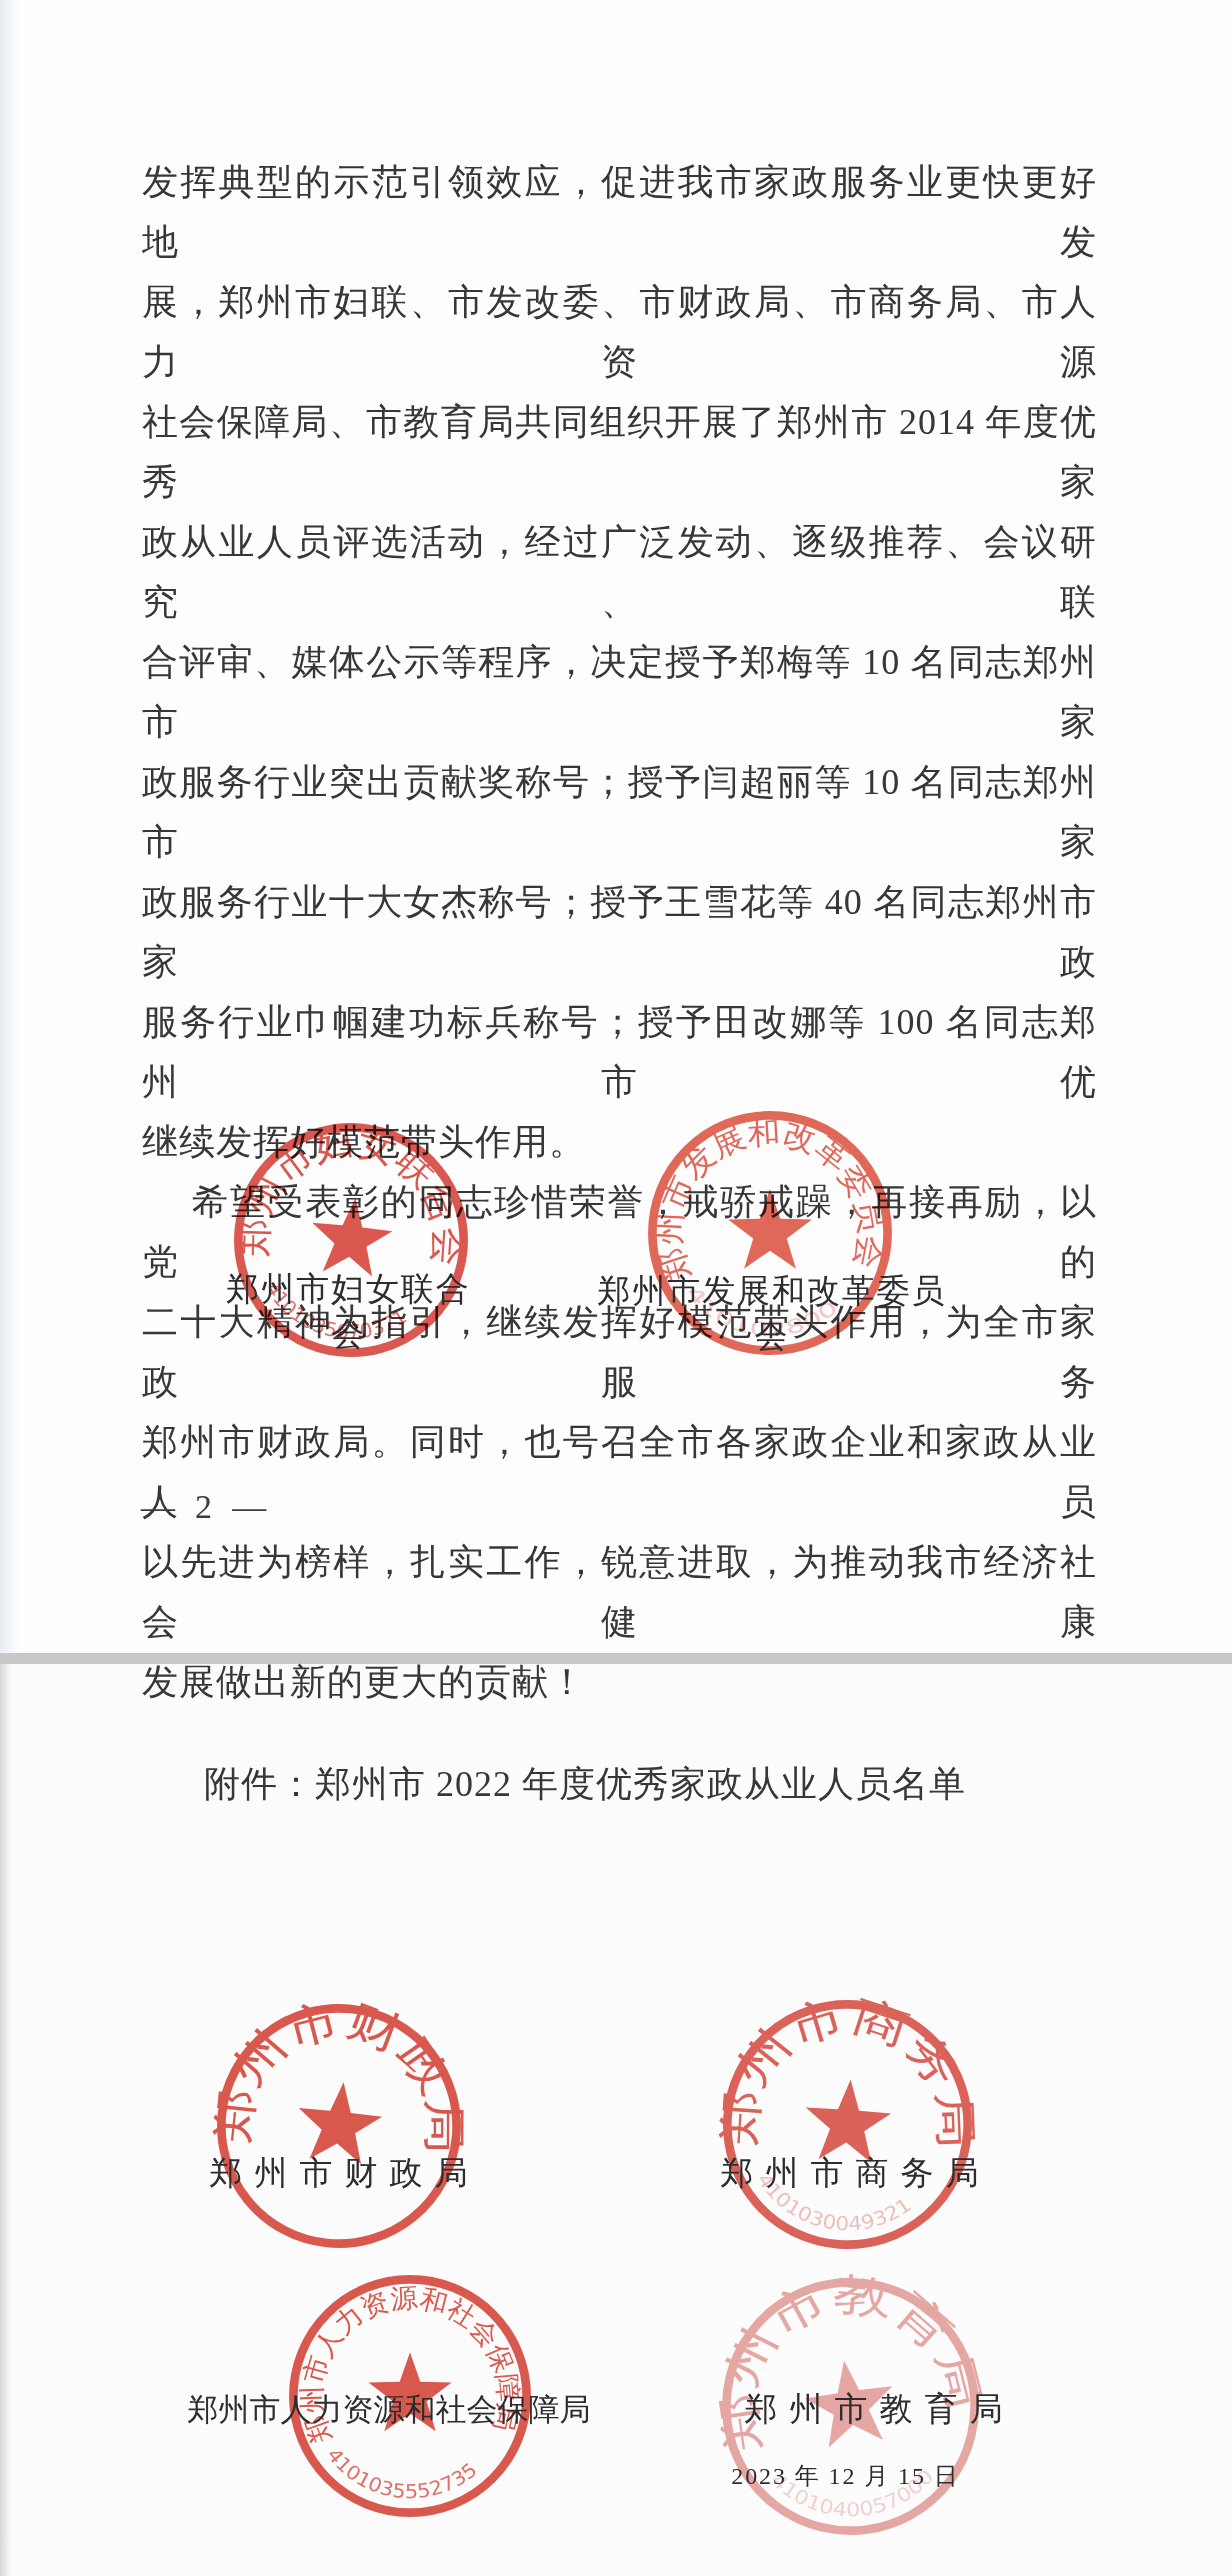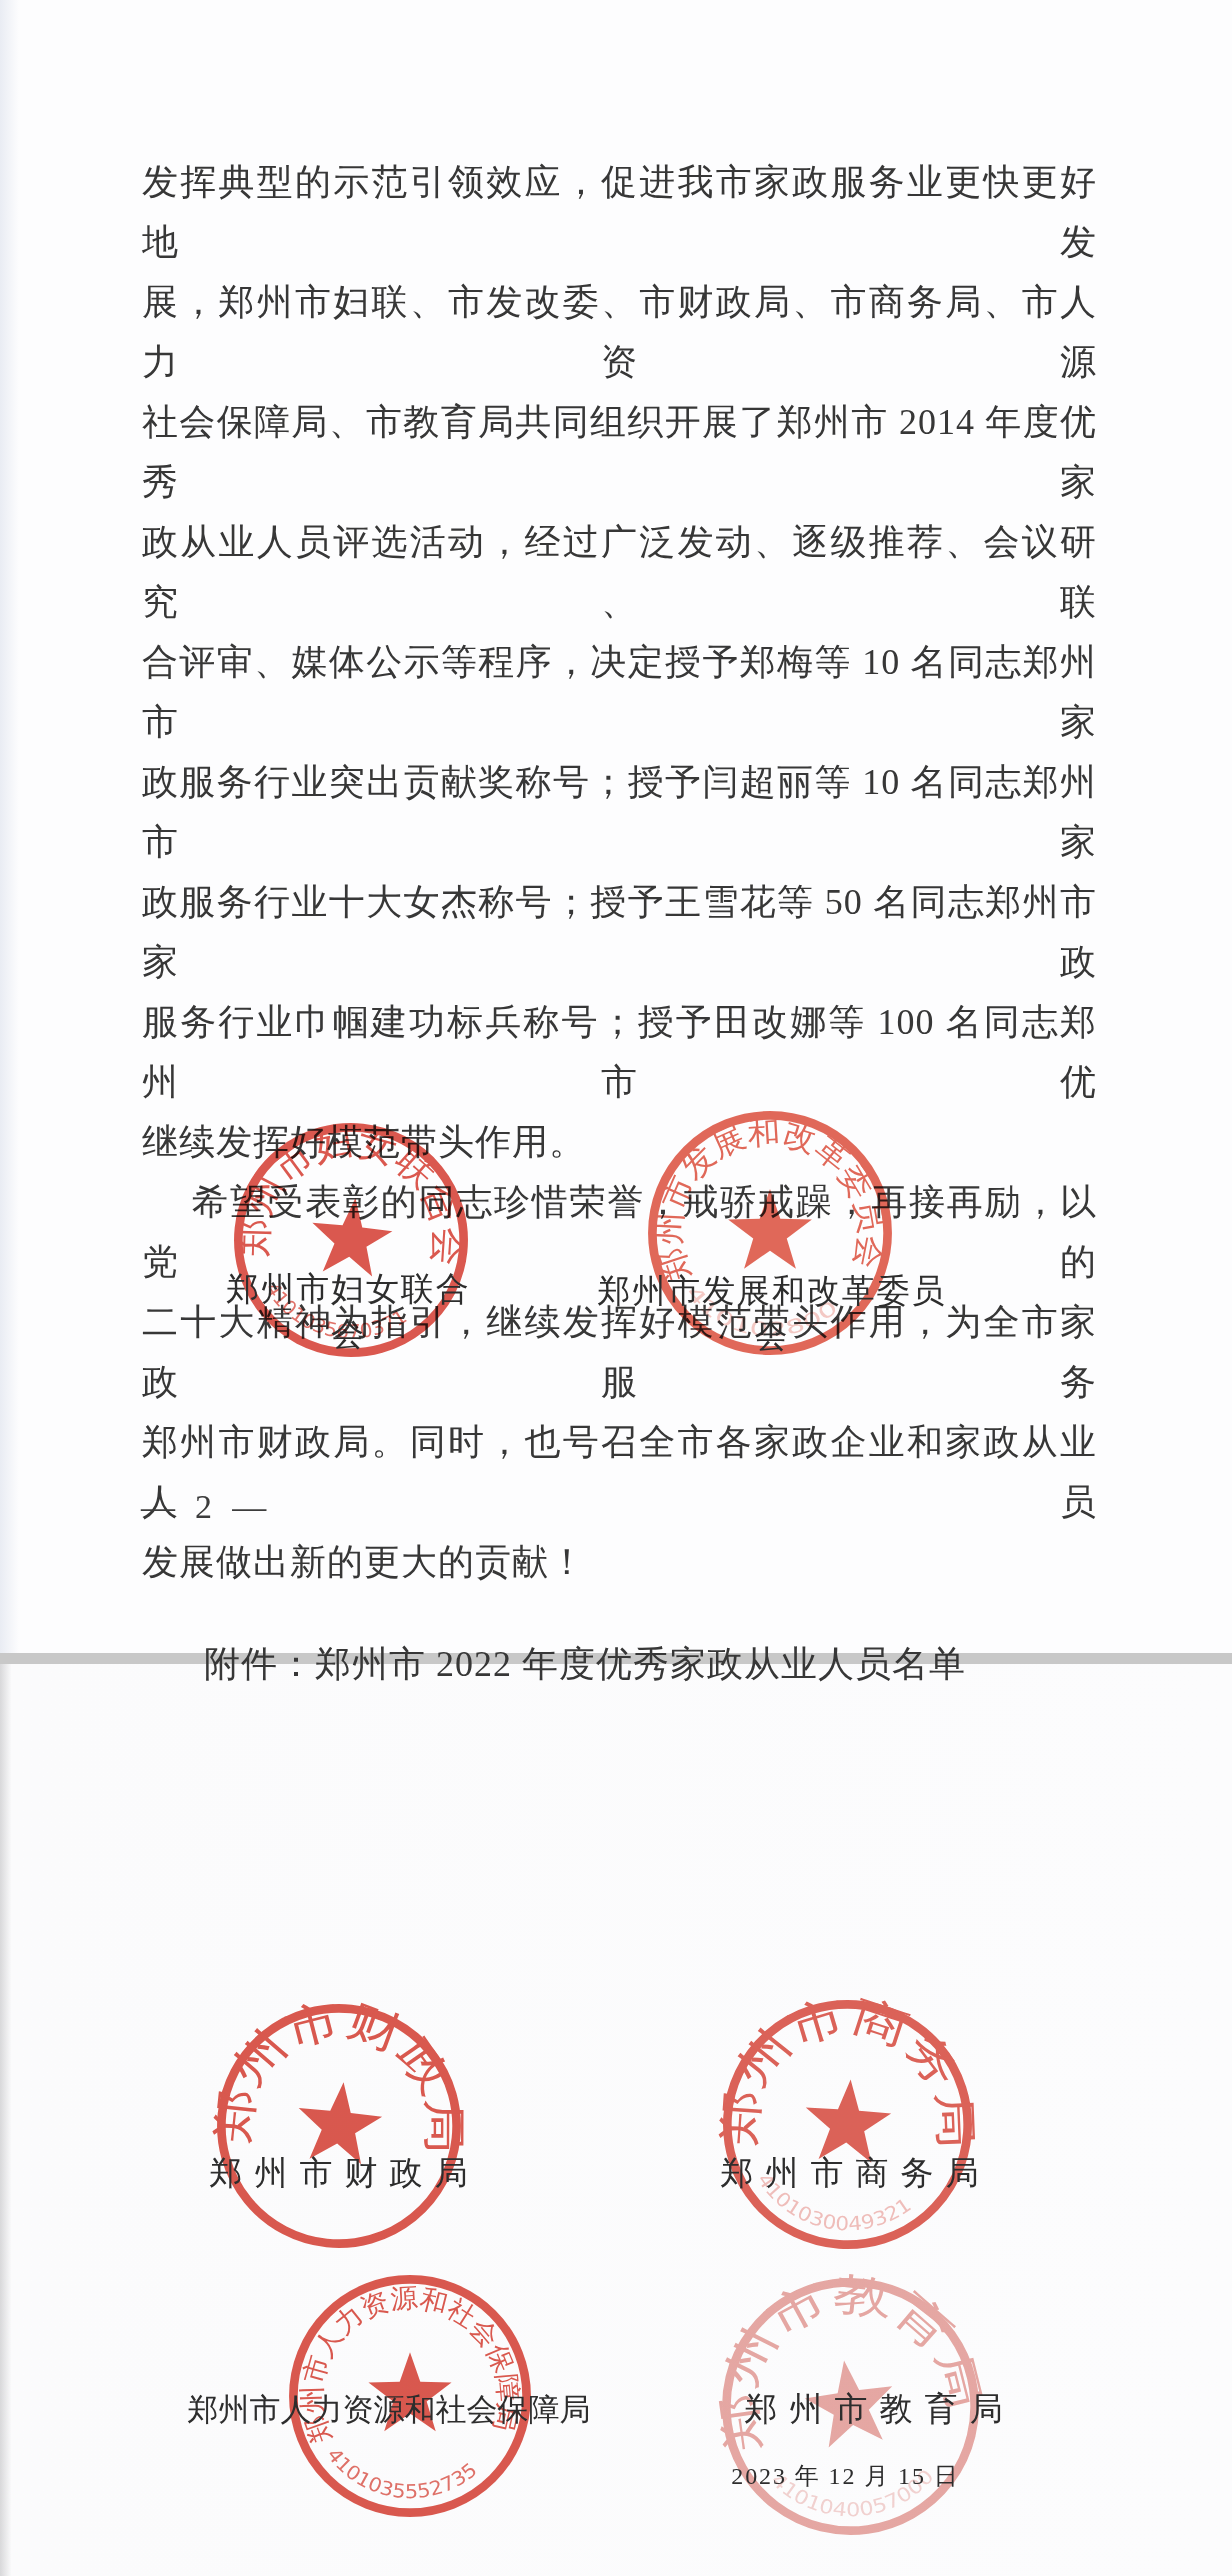--- a/index.html
+++ b/index.html
@@ -34,28 +34,29 @@
   <div class="pagebg2"></div>
 
   <div class="body-text">
     <div>
         <div class="t-line">发挥典型的示范引领效应，促进我市家政服务业更快更好地发</div>
         <div class="t-line">展，郑州市妇联、市发改委、市财政局、市商务局、市人力资源</div>
         <div class="t-line">社会保障局、市教育局共同组织开展了郑州市 2014 年度优秀家</div>
         <div class="t-line">政从业人员评选活动，经过广泛发动、逐级推荐、会议研究、联</div>
         <div class="t-line">合评审、媒体公示等程序，决定授予郑梅等 10 名同志郑州市家</div>
         <div class="t-line">政服务行业突出贡献奖称号；授予闫超丽等 10 名同志郑州市家</div>
-        <div class="t-line">政服务行业十大女杰称号；授予王雪花等 50 名同志郑州市家政</div>
+        <div class="t-line">政服务行业十大女杰称号；授予王雪花等 40 名同志郑州市家政</div>
         <div class="t-line">服务行业巾帼建功标兵称号；授予田改娜等 100 名同志郑州市优</div>
         <div class="t-line noj">继续发挥好模范带头作用。</div>
       </div>
     <div>
         <div class="t-line ind">希望受表彰的同志珍惜荣誉，戒骄戒躁，再接再励，以党的</div>
         <div class="t-line">二十大精神为指引，继续发挥好模范带头作用，为全市家政服务</div>
         <div class="t-line">郑州市财政局。同时，也号召全市各家政企业和家政从业人员</div>
+        <div class="t-line">以先进为榜样，扎实工作，锐意进取，为推动我市经济社会健康</div>
         <div class="t-line noj">发展做出新的更大的贡献！</div>
       </div>
     <div class="t-line attach noj">附件：郑州市 2022 年度优秀家政从业人员名单</div>
   </div>
 
   <div class="pageno">— 2 —</div>
 
   <div class="seal" style="left: 222px; top: 1111px; width: 258px; height: 258px; transform: rotate(6deg); opacity: 0.9;"><svg viewBox="0 0 268 268" width="258" height="258">
         <circle cx="134" cy="134" r="117" fill="none" stroke="#d9473b" stroke-width="9"></circle>
         <polygon points="134.0,90.1 144.3,119.8 175.8,120.4 150.7,139.4 159.8,169.5 134.0,151.6 108.2,169.5 117.3,139.4 92.2,120.4 123.7,119.8" fill="#d9473b"></polygon>

